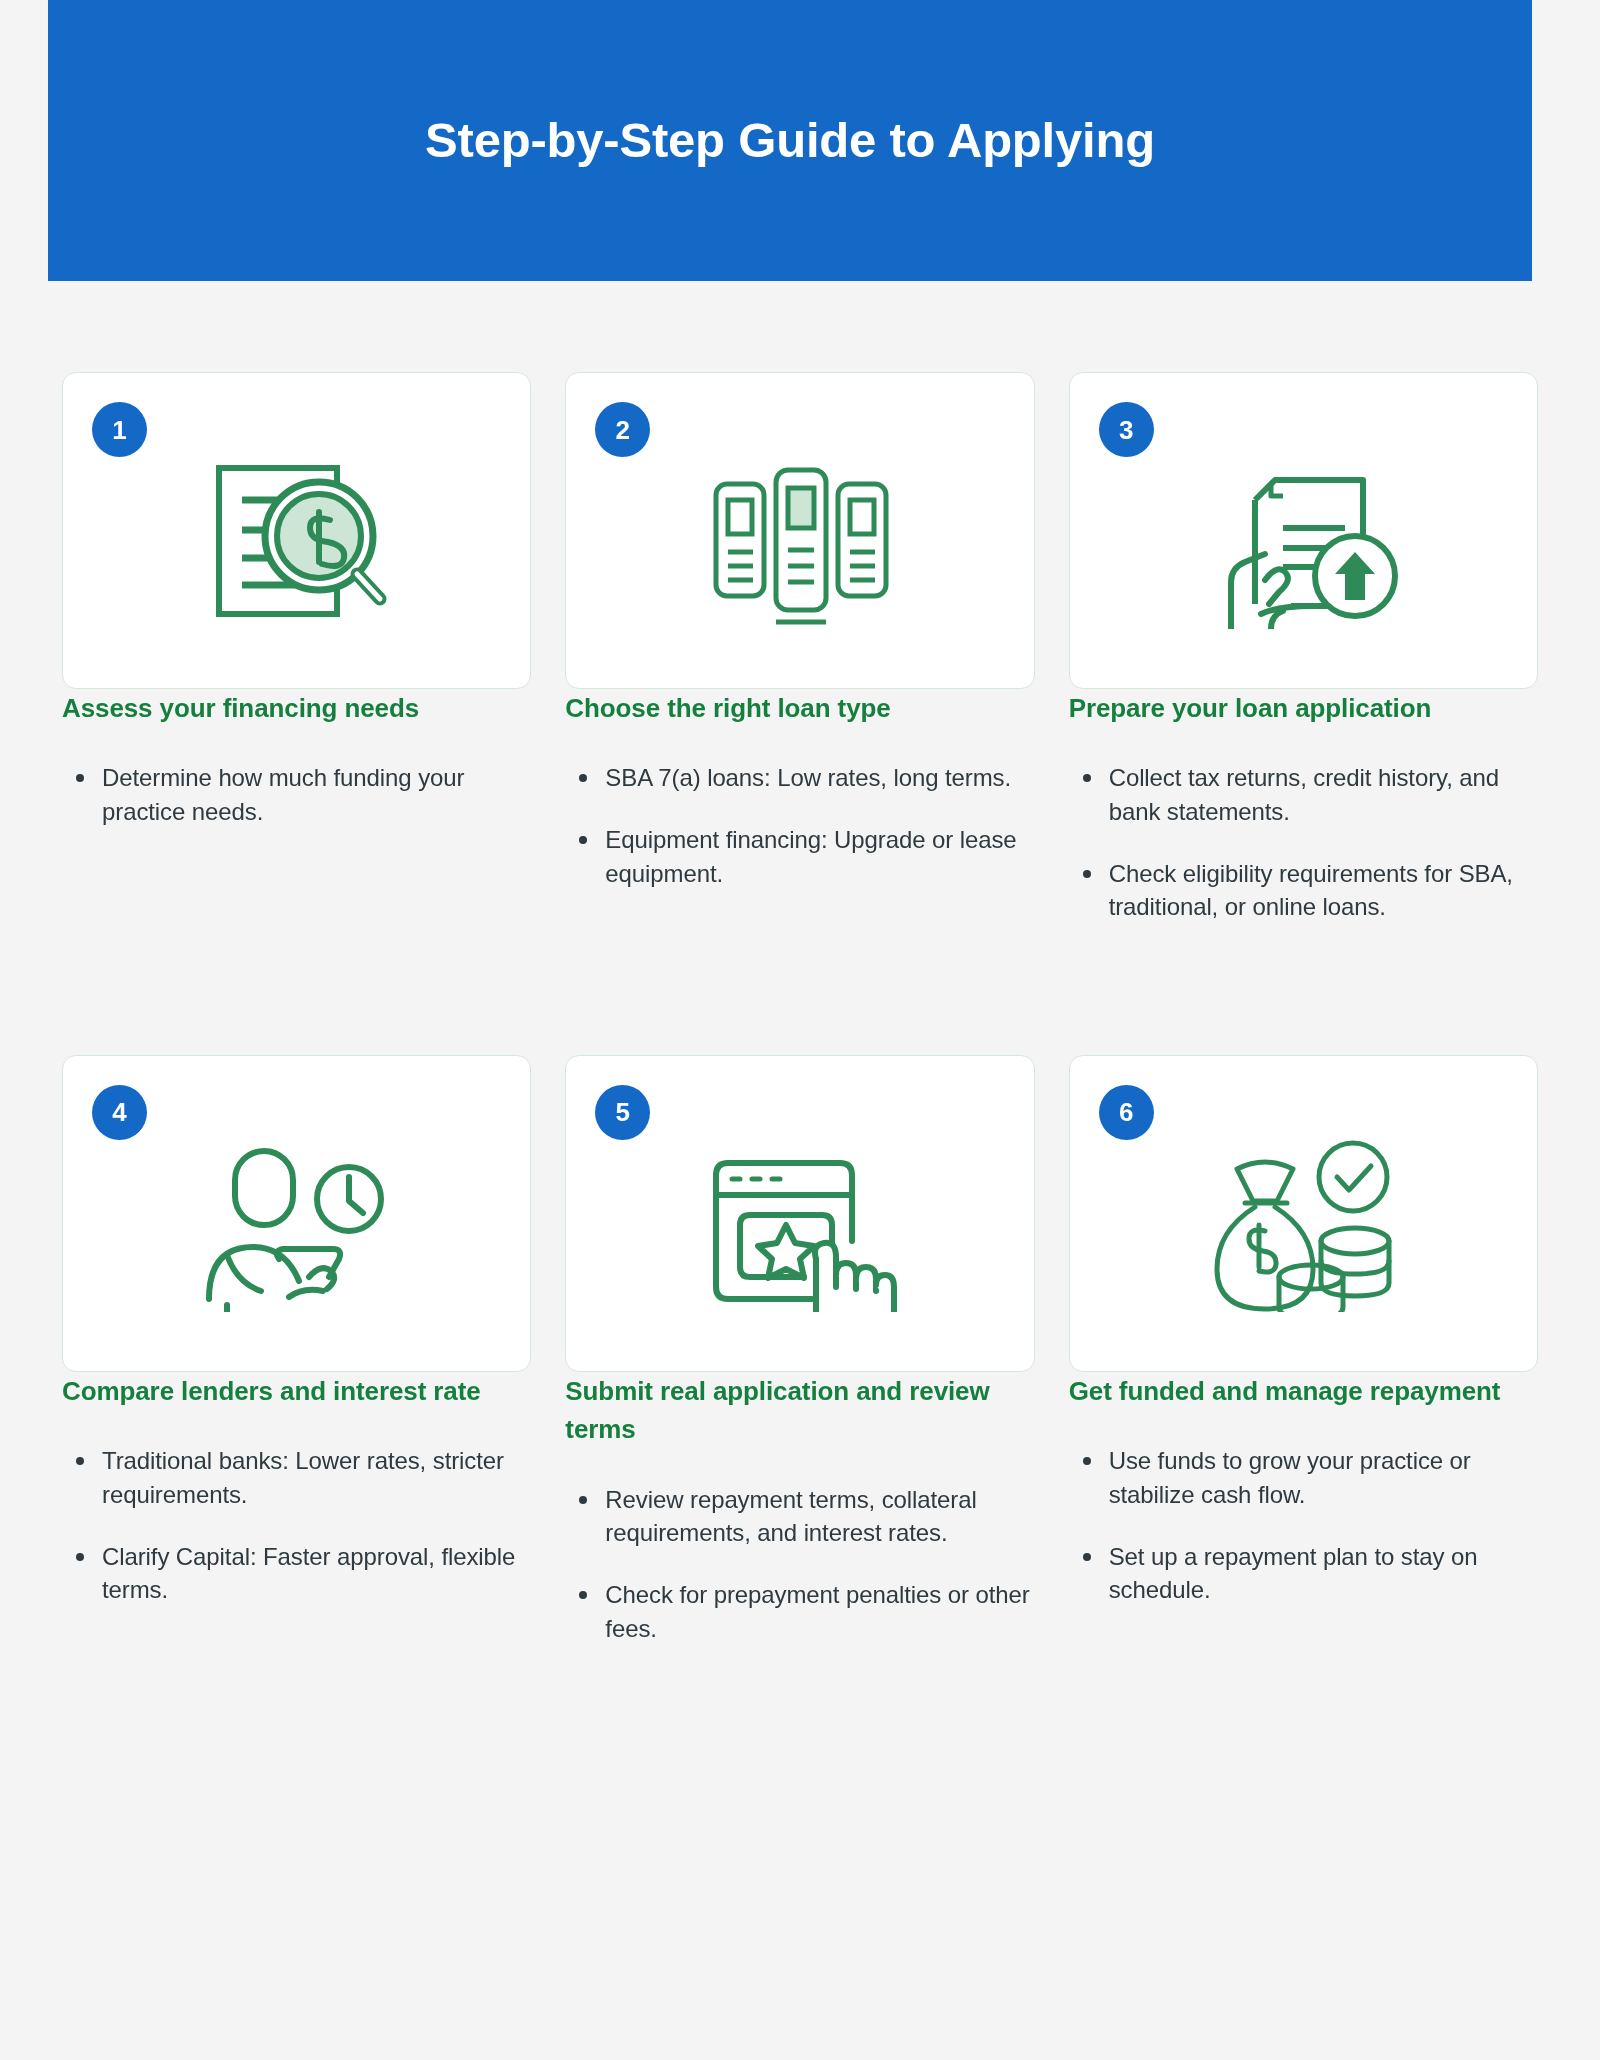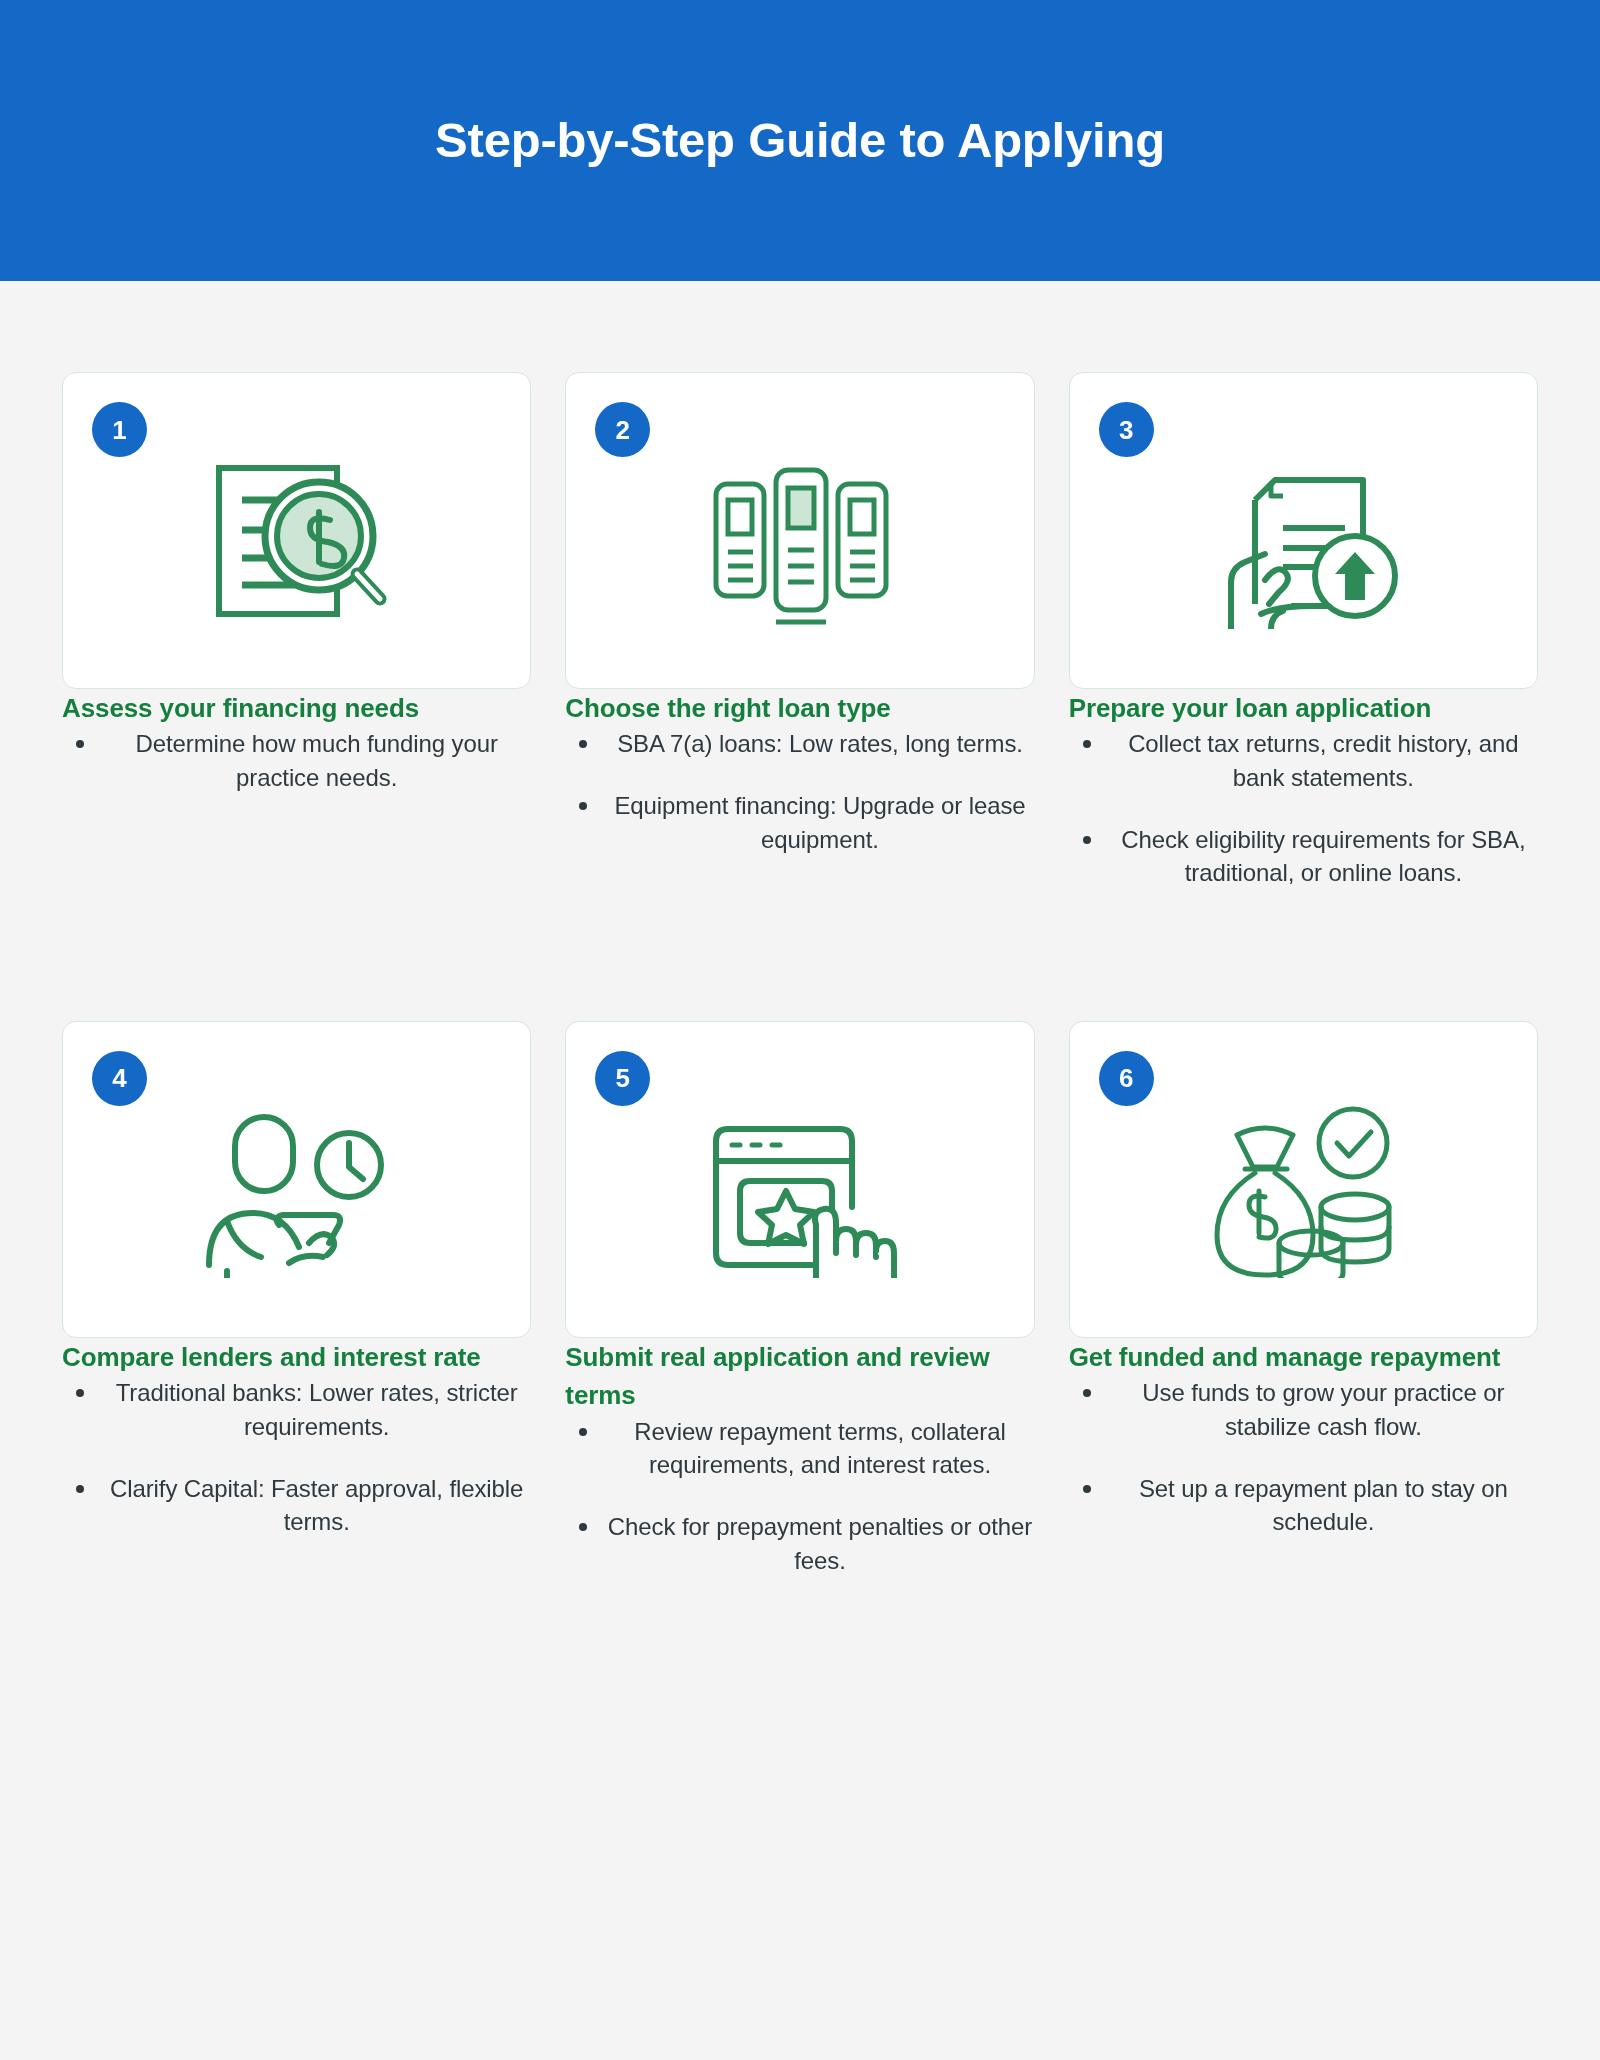--- a/index.html
+++ b/index.html
@@ -17,27 +17,28 @@
 
   .page {
     width: 1600px;
     height: 2060px;
     position: relative;
     background: #f4f4f4;
   }
 
   
   .header {
-    width: 1600px;
+    width: 1484px;
     height: 281px;
     background: #1469c7;
     display: flex;
     align-items: center;
     justify-content: center;
     flex-direction: column;
+    margin-left: 48px;
   }
 
   .header-title {
     color: #ffffff;
     font-size: 49px;
     font-weight: bold;
     line-height: 1.26;
     text-align: center;
     letter-spacing: -0.2px;
   }
@@ -98,23 +99,23 @@
   
   .step-title {
     color: #15803d;
     font-size: 26px;
     font-weight: bold;
     line-height: 1.48;
     letter-spacing: -0.1px;
   }
 
   .bullets {
+    margin-top: 34px;
     padding-left: 40px;
     list-style: none;
-    text-align: center;
   }
 
   .bullets li {
     position: relative;
     color: #2f3a40;
     font-size: 24px;
     line-height: 1.4;
     margin-bottom: 28px;
     letter-spacing: -0.1px;
   }

